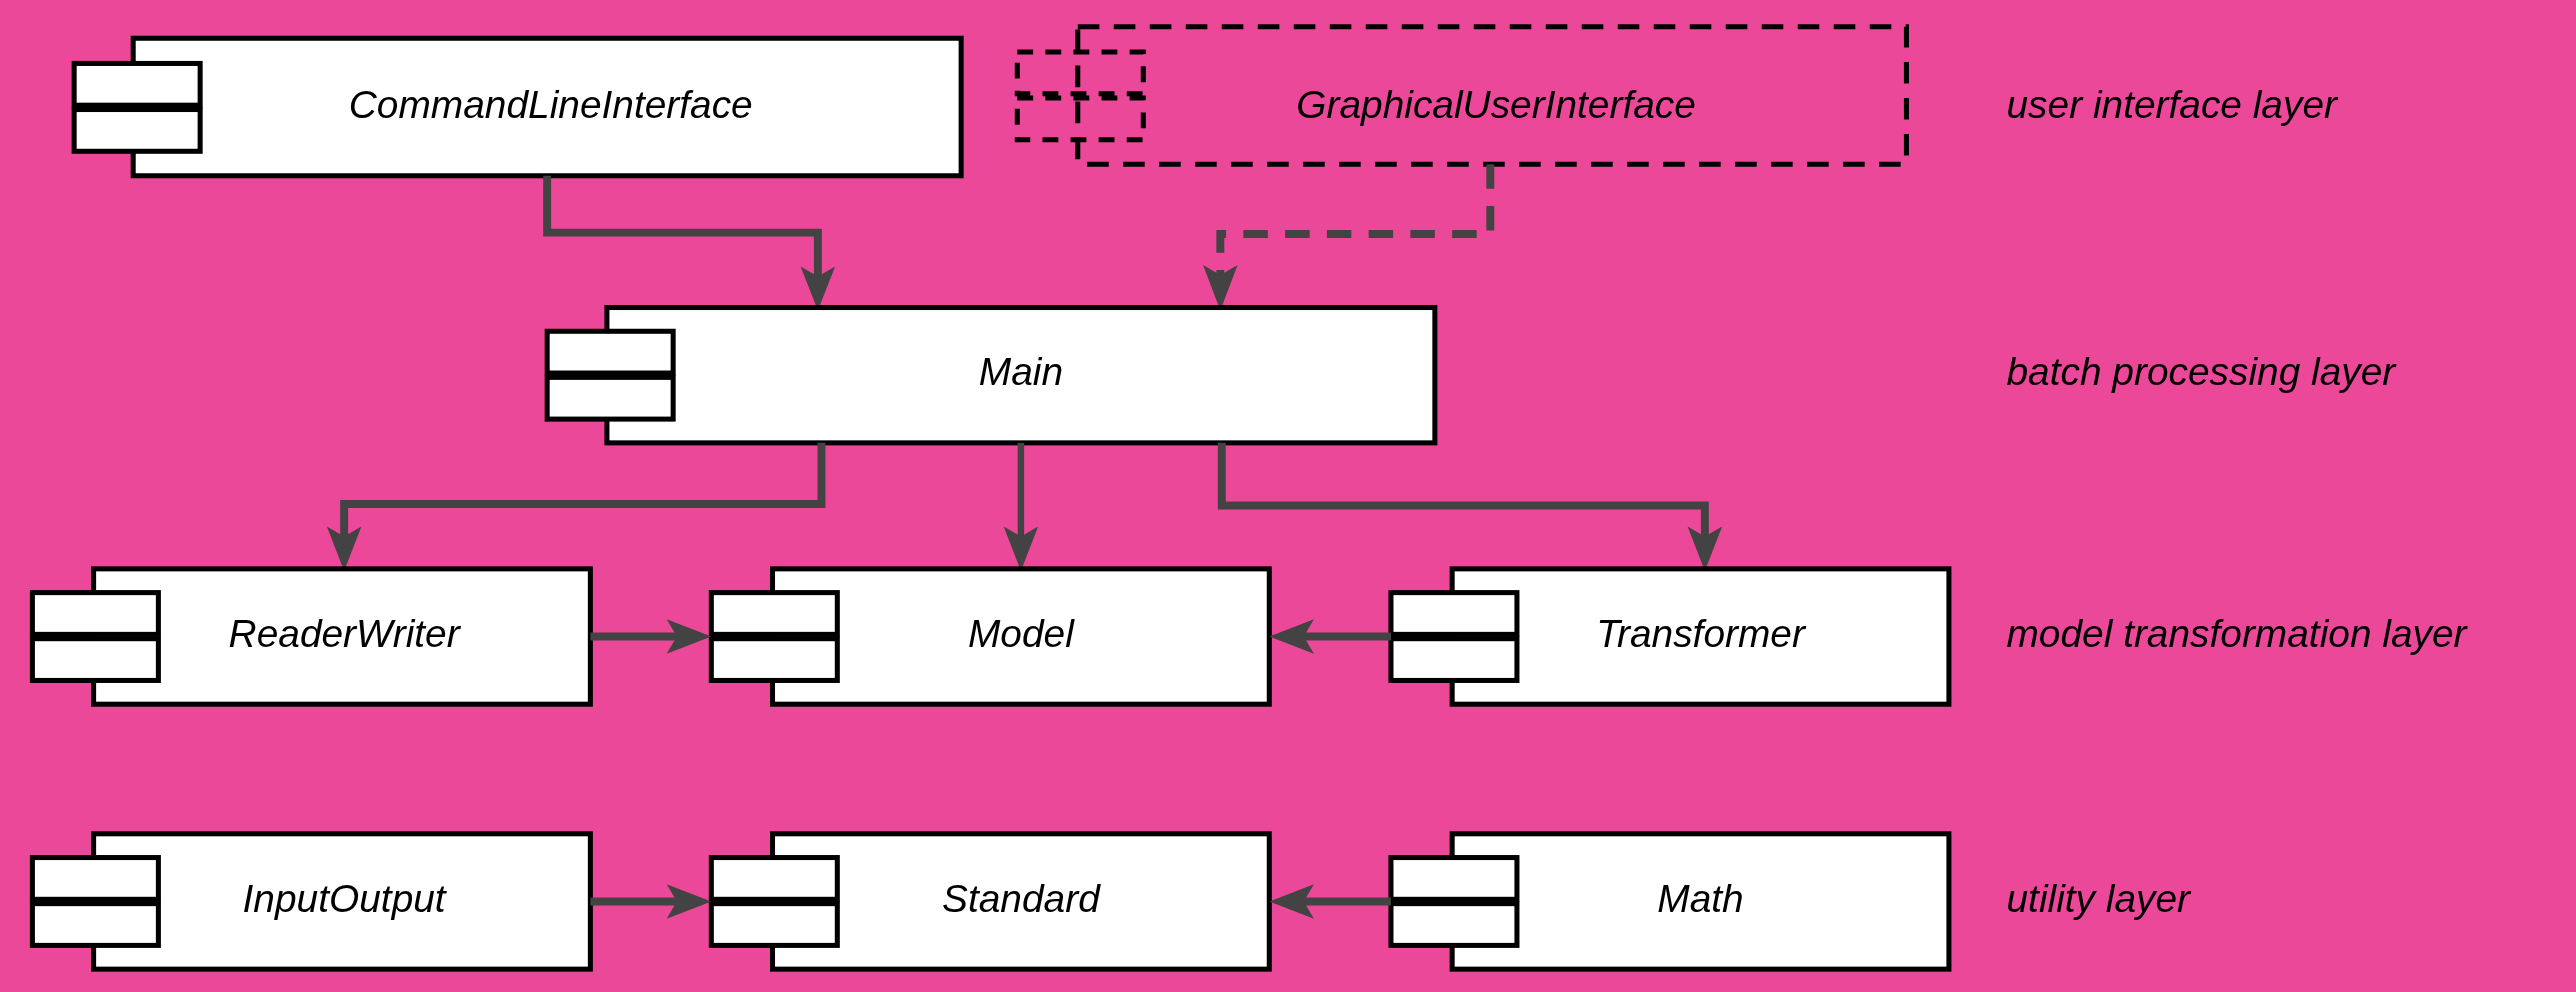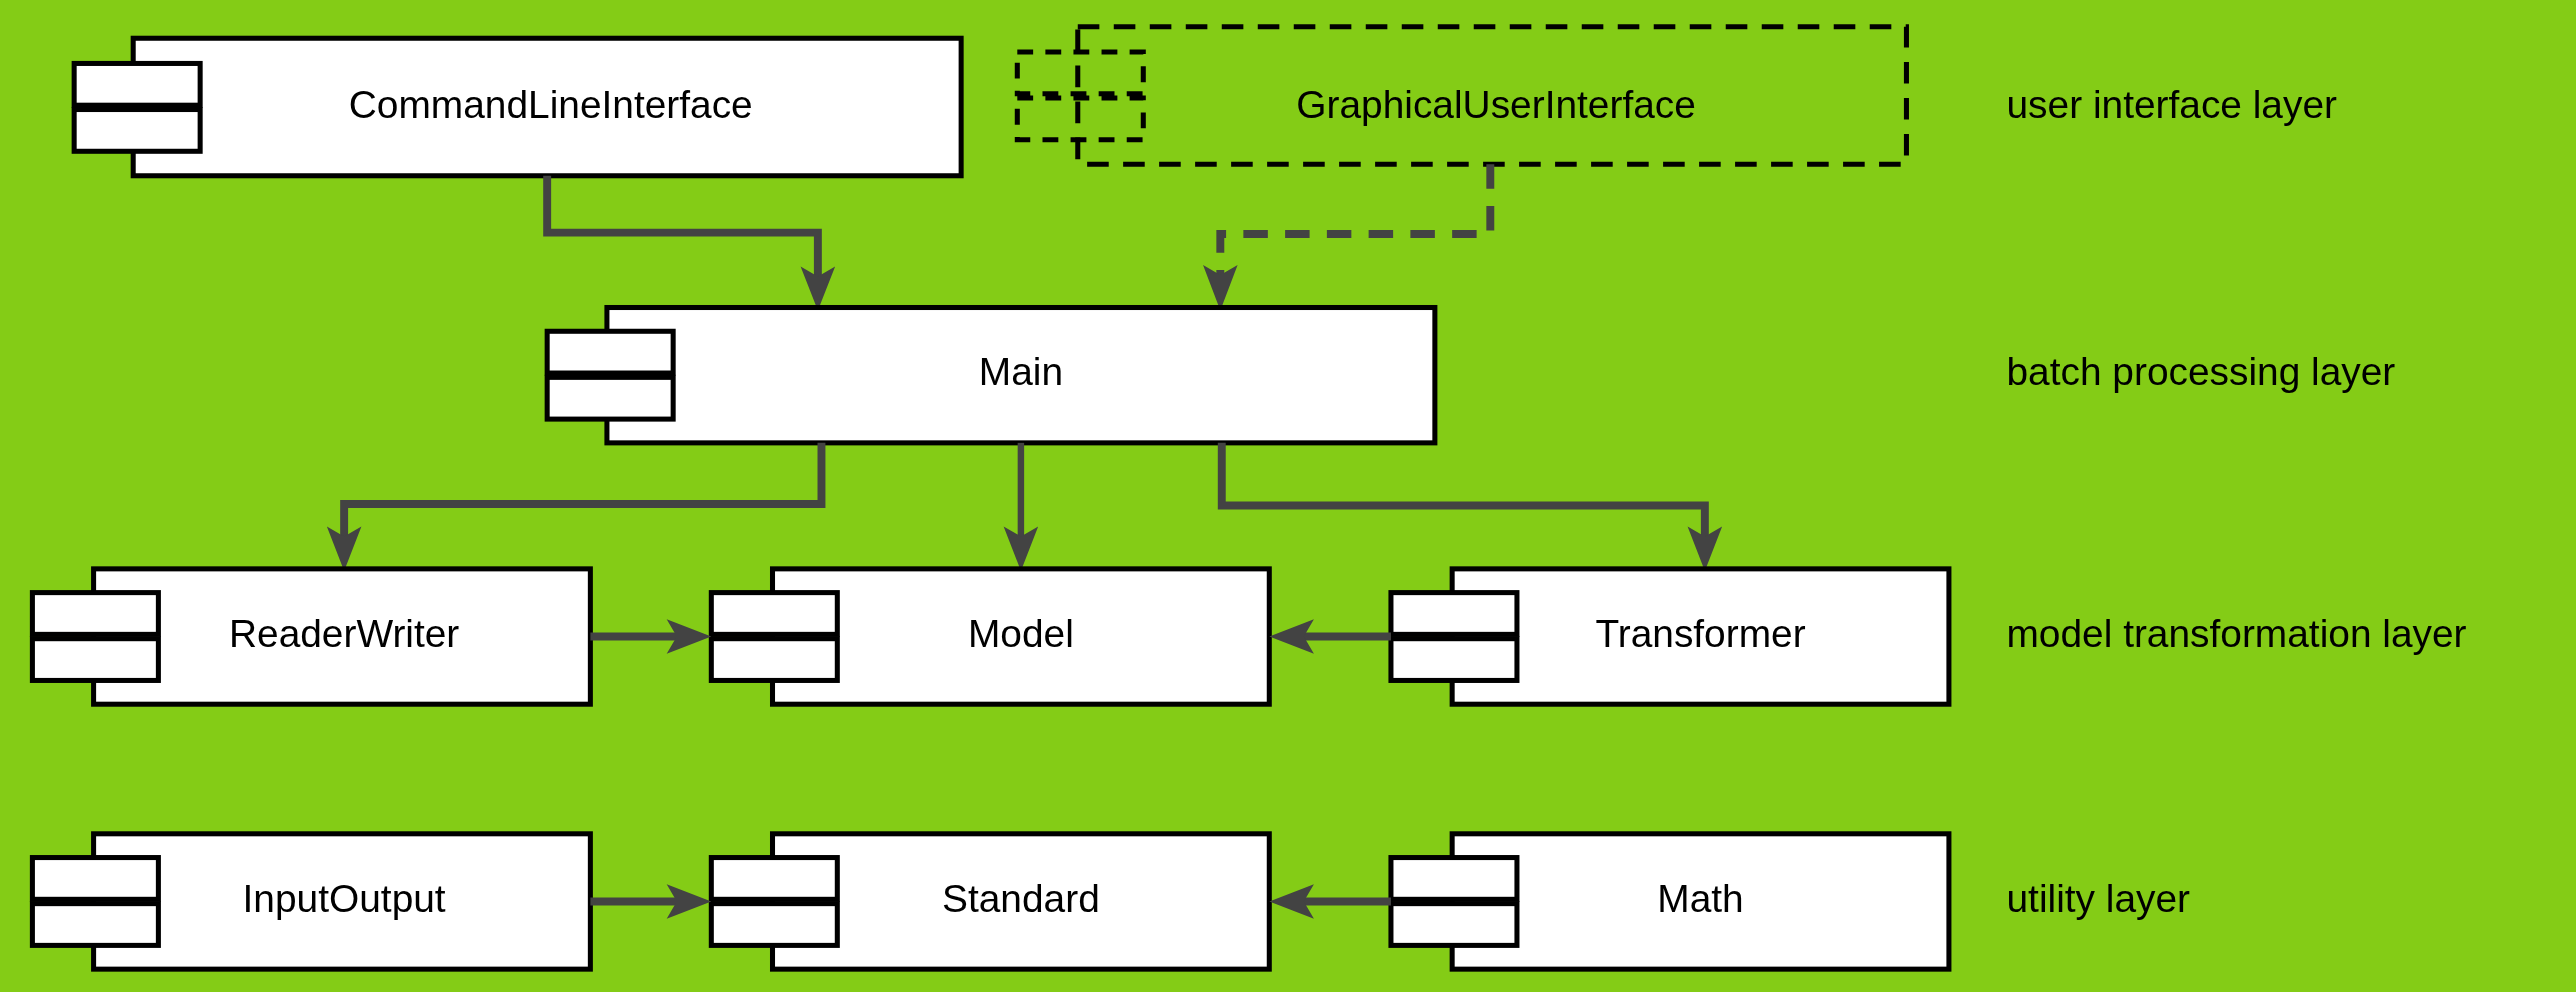--- a/index.html
+++ b/index.html
@@ -10,21 +10,22 @@
   body {
     width: 2576px;
     height: 993px;
     font-family: "Liberation Sans", sans-serif;
     overflow: hidden;
   }
   #diagram-root {
     position: relative;
     width: 2576px;
     height: 993px;
-    background: #84cc16;
+    background: #ec4899;
+    font-style: italic;
   }
   svg.canvas {
     position: absolute;
     top: 0;
     left: 0;
     width: 2576px;
     height: 993px;
     display: block;
   }
   .comp-box {

